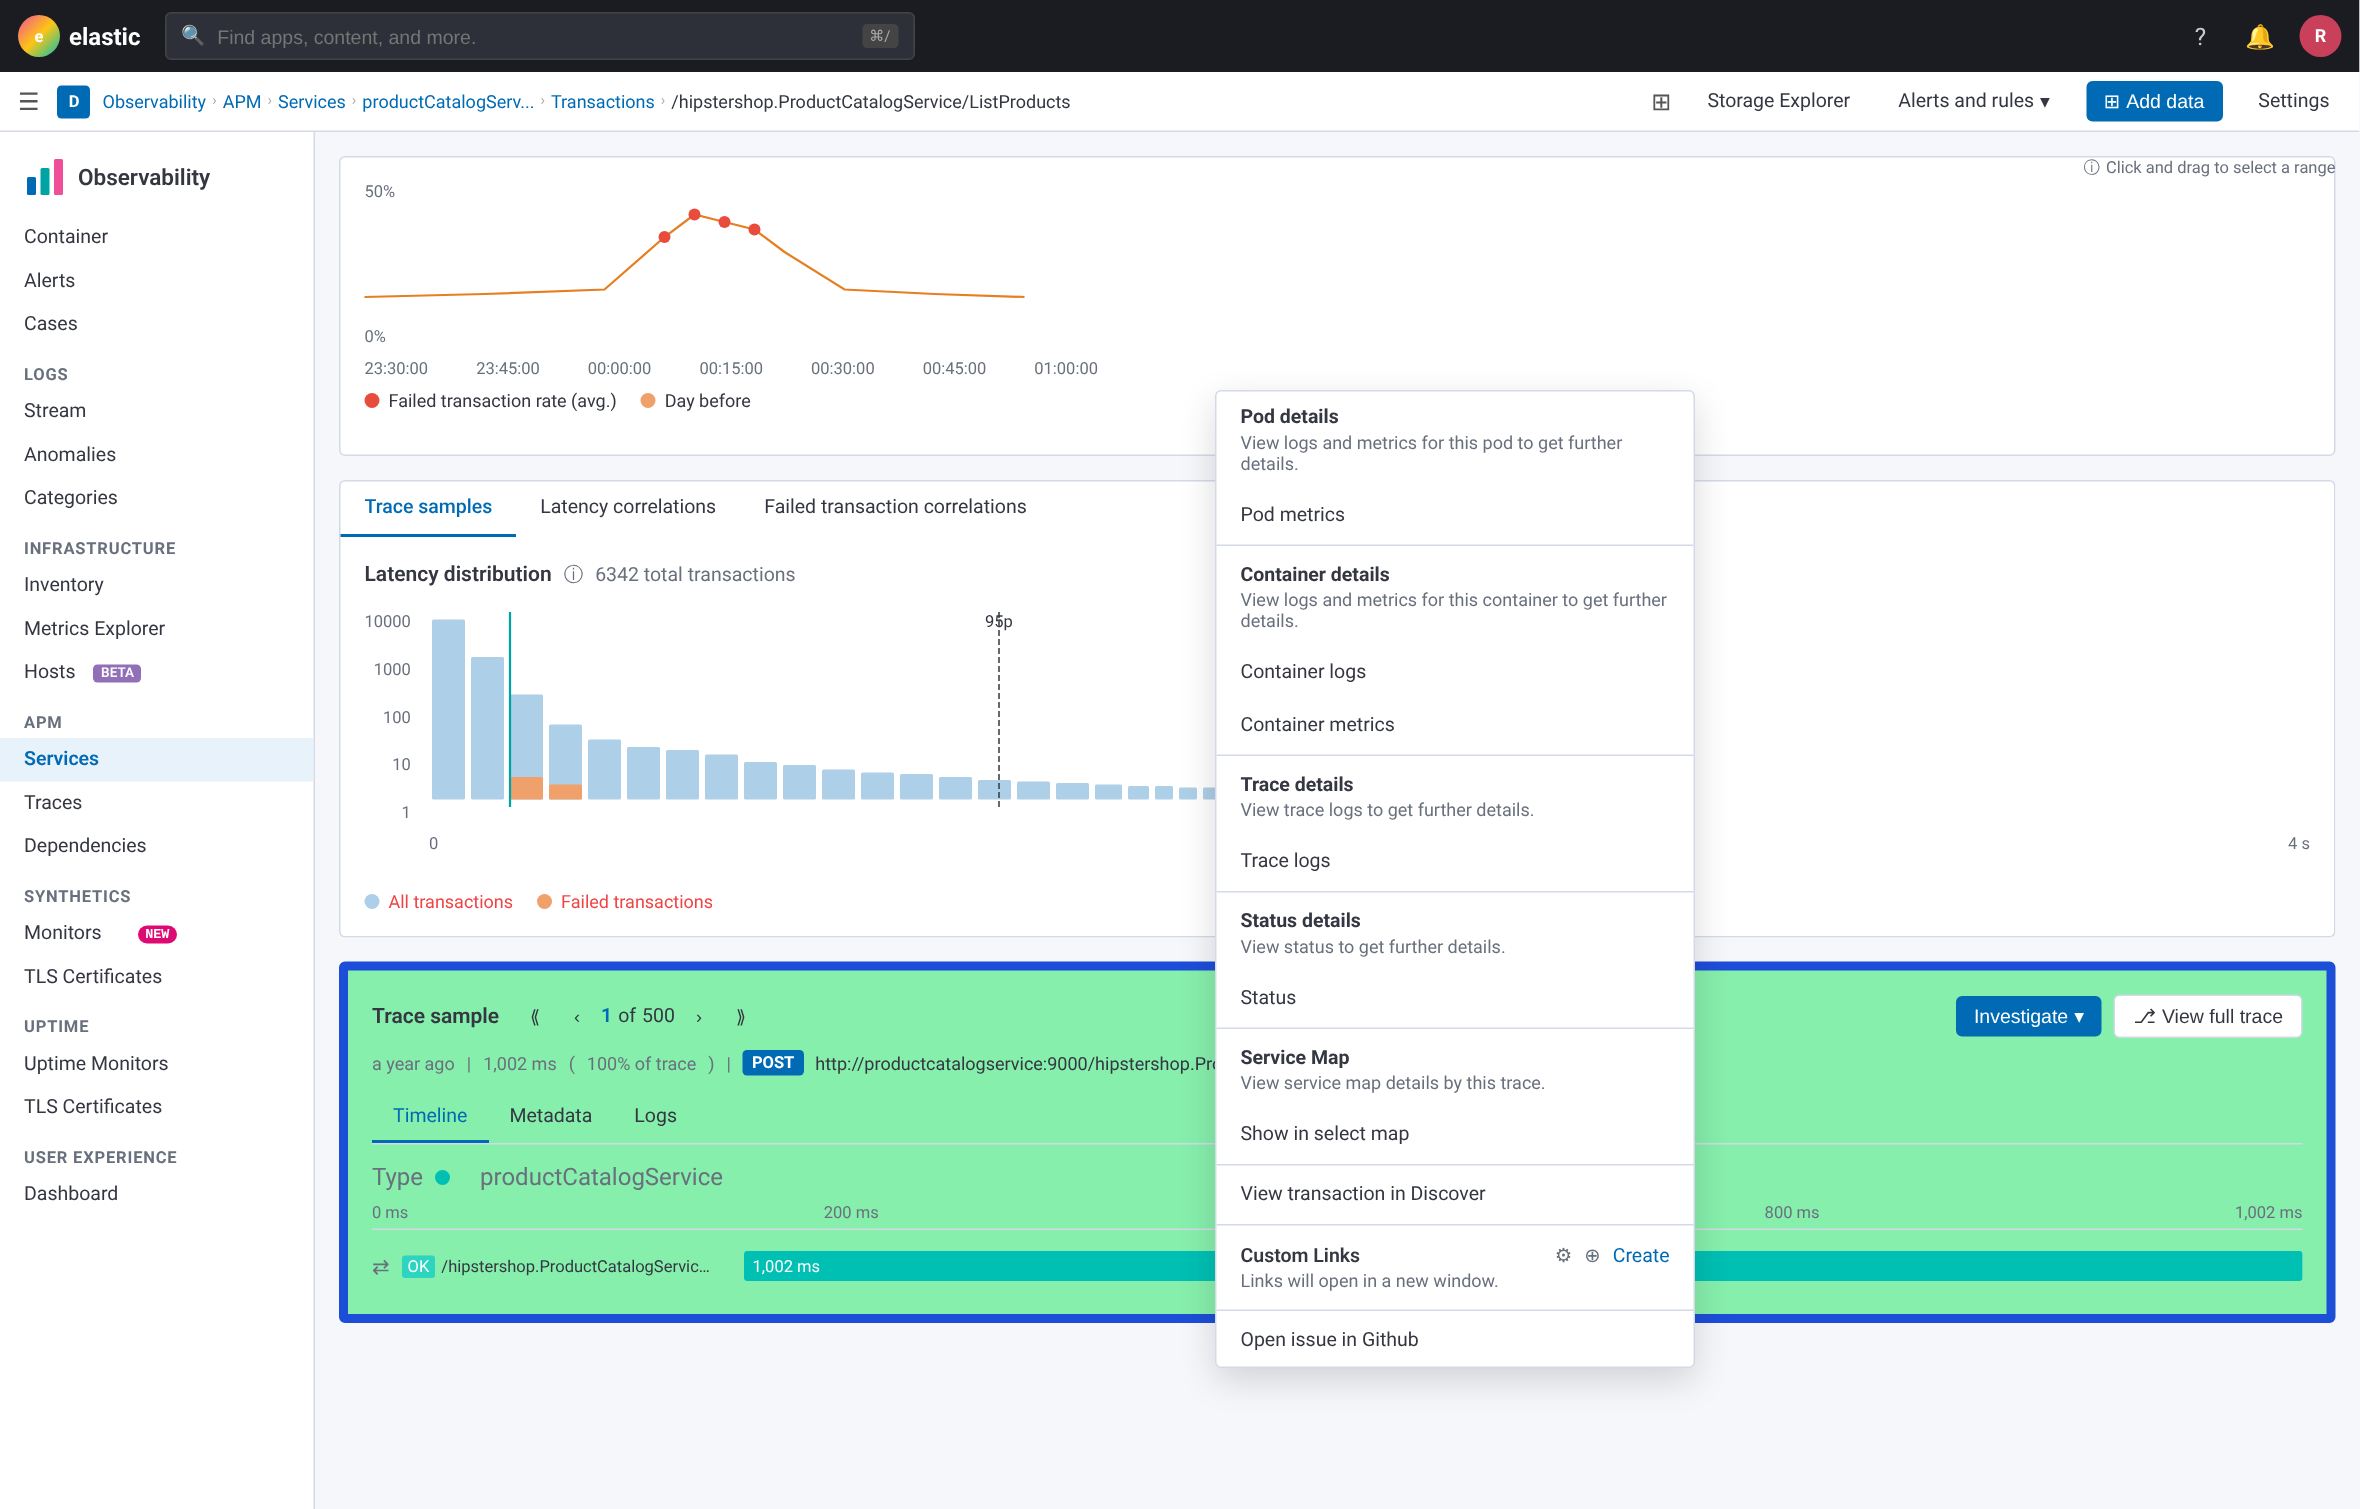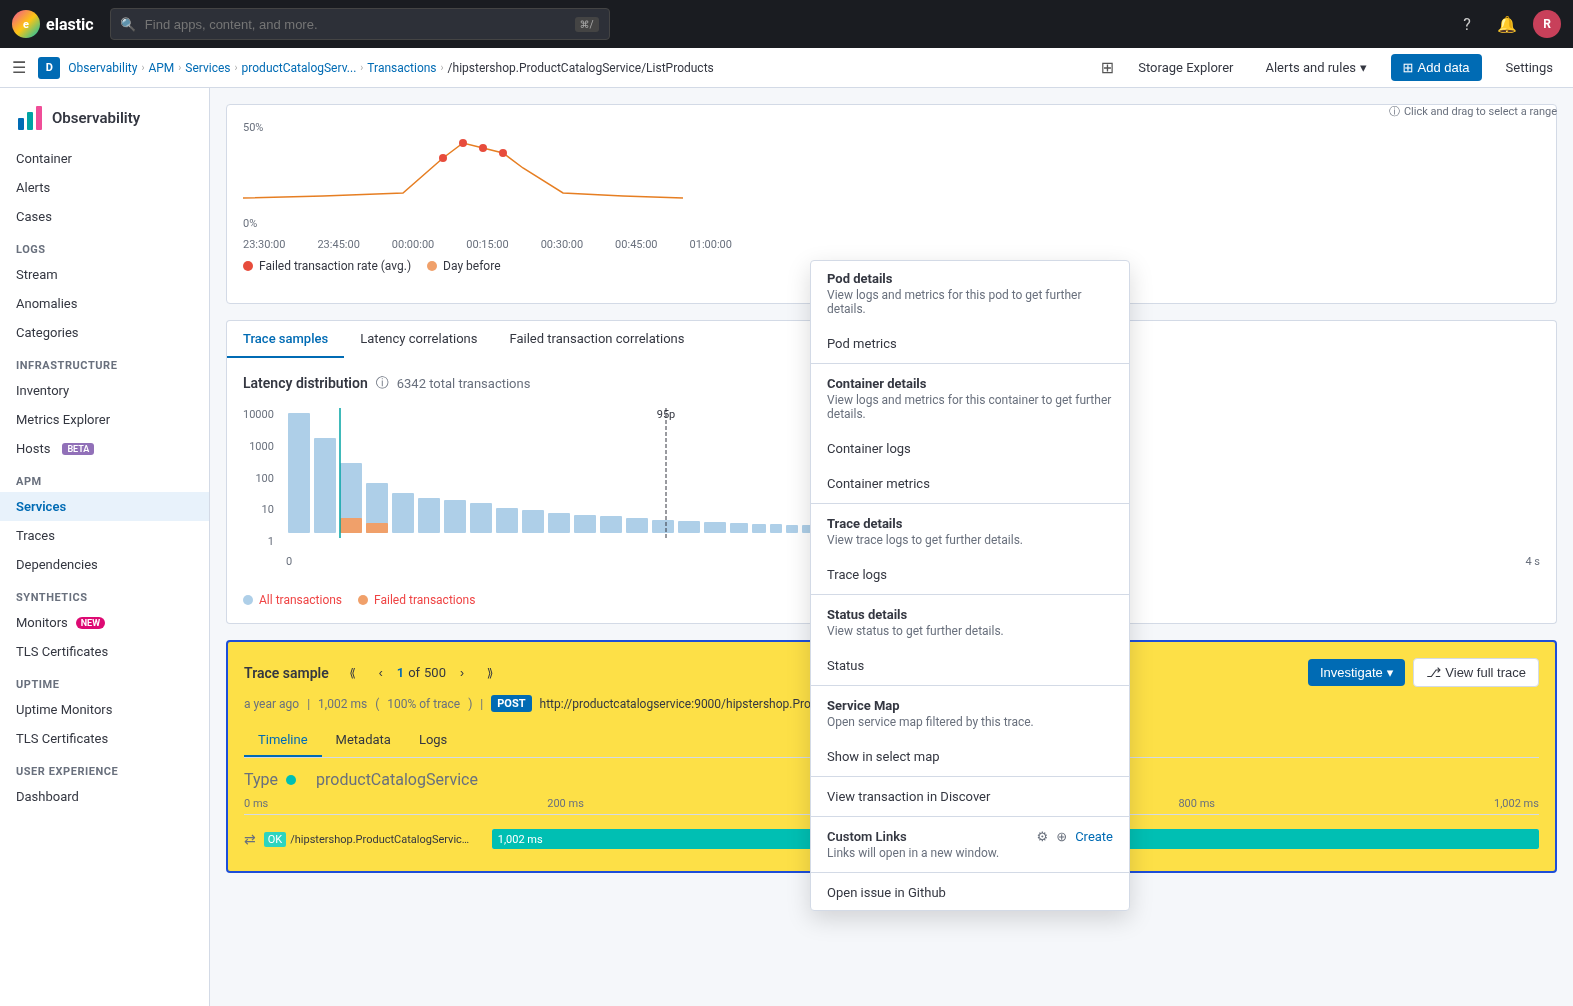--- a/index.html
+++ b/index.html
@@ -56,21 +56,21 @@
     .main-layout { display: flex; height: calc(100vh - 88px); overflow: hidden; }
 
     
     .sidebar { width: 210px; min-width: 210px; background: #fff; border-right: 1px solid #d3dae6; overflow-y: auto; padding: 8px 0; }
     .sidebar-logo-area { display: flex; align-items: center; gap: 8px; padding: 8px 16px 12px; }
     .obs-icon { width: 28px; height: 28px; }
     .obs-title { font-size: 15px; font-weight: 600; color: #343741; }
     .sidebar-item { padding: 7px 16px; cursor: pointer; color: #343741; font-size: 13px; display: flex; align-items: center; gap: 8px; }
     .sidebar-item.active { color: #006bb4; font-weight: 600; background: #e8f2fb; }
     .sidebar-section { padding: 12px 16px 4px; font-size: 11px; font-weight: 700; color: #69707d; text-transform: uppercase; letter-spacing: 0.05em; }
-    .sidebar-badge { background: #dd0a73; color: white; font-size: 9px; font-weight: bold; padding: 1px 5px; border-radius: 8px; margin-left: 0; }
+    .sidebar-badge { background: #dd0a73; color: white; font-size: 9px; font-weight: bold; padding: 1px 5px; border-radius: 8px; margin-left: 16px; font-family: Liberation Mono, monospace; }
     .sidebar-beta { background: #9170b8; color: white; font-size: 9px; padding: 1px 5px; border-radius: 3px; margin-left: 4px; font-weight: 600; }
 
     
     .content-area { flex: 1; overflow-y: auto; background: #f5f7fa; position: relative; }
 
     
     .chart-top-area { background: #fff; border: 1px solid #d3dae6; margin: 16px; border-radius: 4px; padding: 16px; height: 200px; position: relative; overflow: hidden; }
     .tabs { display: flex; gap: 0; }
     .tab { padding: 10px 16px; cursor: pointer; font-size: 13px; color: #343741; border-bottom: 2px solid transparent; }
     .tab.active { color: #006bb4; border-bottom-color: #006bb4; font-weight: 500; }
@@ -79,21 +79,21 @@
     .dist-area { background: #fff; margin: 16px; border: 1px solid #d3dae6; border-radius: 4px; padding: 16px; }
     .dist-header { display: flex; align-items: center; gap: 8px; margin-bottom: 16px; }
     .dist-title { font-size: 14px; font-weight: 600; color: #343741; }
     .dist-count { color: #69707d; font-size: 13px; }
     .dist-yaxis { display: flex; flex-direction: column; justify-content: space-between; align-items: flex-end; height: 140px; padding-right: 8px; color: #69707d; font-size: 11px; }
     .dist-legend { display: flex; gap: 16px; margin-top: 12px; }
     .legend-item { display: flex; align-items: center; gap: 6px; font-size: 12px; color: #ef4444; }
     .legend-dot { width: 10px; height: 10px; border-radius: 50%; }
 
     
-    .trace-area { background: #fde047; margin: 16px; border: 2px solid #1d4ed8; border-radius: 4px; padding: 16px; }
+    .trace-area { background: #86efac; margin: 16px; border: 6px solid #1d4ed8; border-radius: 4px; padding: 16px; }
     .trace-title { font-size: 14px; font-weight: 600; color: #343741; }
     .trace-nav { display: flex; align-items: center; gap: 4px; font-size: 13px; color: #343741; }
     .trace-nav-btn { width: 24px; height: 24px; display: flex; align-items: center; justify-content: center; cursor: pointer; color: #343741; font-size: 12px; border: none; background: transparent; }
     .trace-meta { display: flex; align-items: center; gap: 8px; font-size: 12px; color: #69707d; margin-bottom: 12px; text-align: right; }
     .trace-method { background: #006bb4; color: white; font-size: 11px; padding: 2px 6px; border-radius: 3px; font-weight: bold; }
     .trace-url { color: #343741; font-size: 12px; }
     .trace-tabs { display: flex; gap: 0; border-bottom: 1px solid #d3dae6; margin-bottom: 12px; }
     .trace-tab { padding: 8px 14px; cursor: pointer; font-size: 13px; color: #343741; border-bottom: 2px solid transparent; }
     .trace-tab.active { color: #006bb4; border-bottom-color: #006bb4; }
     .trace-timeline { position: relative; }
@@ -471,21 +471,21 @@
       <div class="dropdown-item">
         <div class="dropdown-item-title">Status details</div>
         <div class="dropdown-item-desc">View status to get further details.</div>
       </div>
       <div class="dropdown-simple">Status</div>
       <div class="dropdown-divider"></div>
       <div class="dropdown-item">
         <div class="dropdown-section-header">
           <span class="dropdown-item-title">Service Map</span>
         </div>
-        <div class="dropdown-item-desc">Open service map filtered by this trace.</div>
+        <div class="dropdown-item-desc">View service map details by this trace.</div>
       </div>
       <div class="dropdown-simple">Show in select map</div>
       <div class="dropdown-divider"></div>
       <div class="dropdown-simple">View transaction in Discover</div>
       <div class="dropdown-divider"></div>
       <div class="dropdown-section">
         <div class="dropdown-section-header">
           <span class="dropdown-section-title">Custom Links</span>
           <div class="dropdown-section-actions">
             <span class="dropdown-icon-btn">⚙</span>

